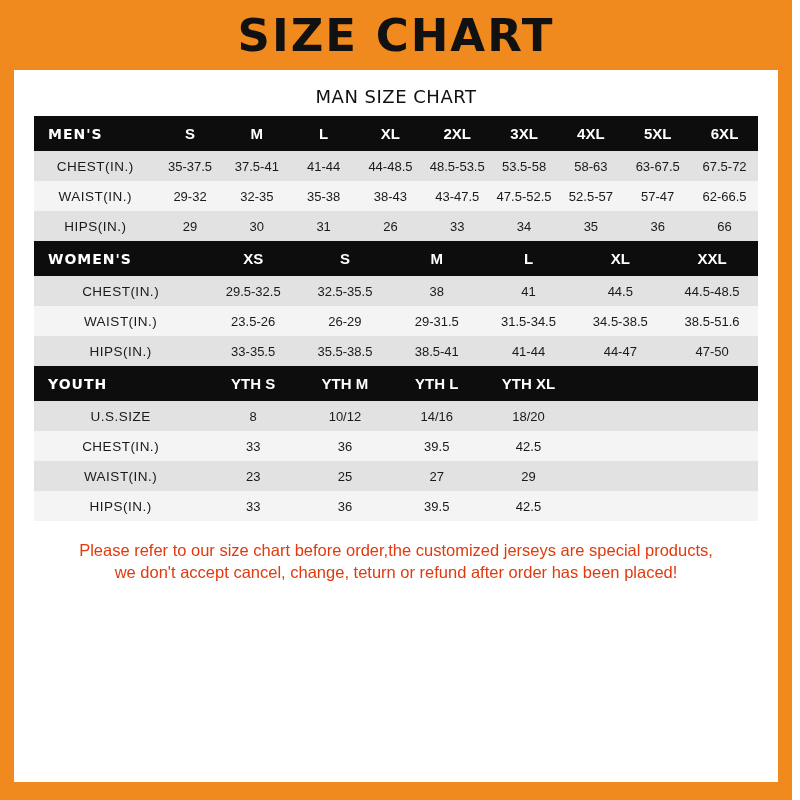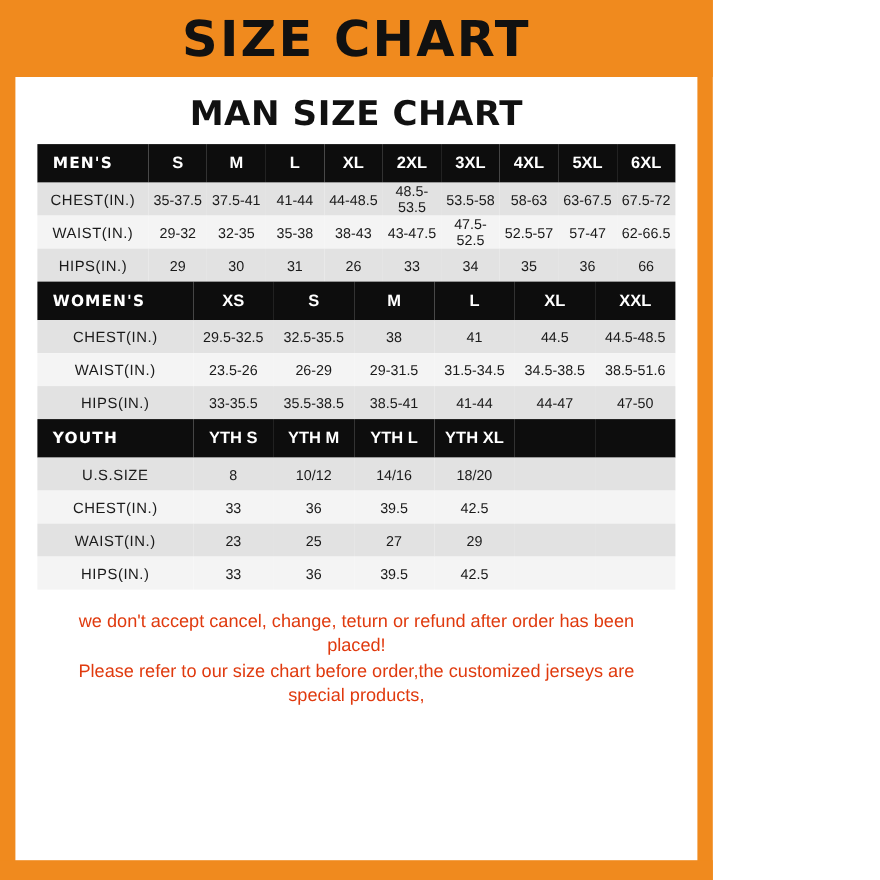--- a/index.html
+++ b/index.html
@@ -8,21 +8,21 @@
   }
   body {
     width: 800px;
     height: 800px;
     background: #ffffff;
     font-family: "Liberation Sans", sans-serif;
     overflow: hidden;
   }
   .page {
     position: relative;
-    width: 648px;
+    width: 792px;
     height: 800px;
     background: #ffffff;
     box-sizing: border-box;
     border-left: 14px solid #f08a1e;
     border-right: 14px solid #f08a1e;
   }
   .header-band {
     background: #f08a1e;
     height: 70px;
     display: flex;
@@ -38,22 +38,22 @@
     color: #111111;
     line-height: 1;
   }
   .content {
     padding: 0 20px;
     box-sizing: border-box;
   }
   .section-title {
     text-align: center;
     font-family: "DejaVu Sans", sans-serif;
-    font-weight: bold;
-    font-size: 31px;
+    font-weight: normal;
+    font-size: 18px;
     color: #111111;
     letter-spacing: 0.5px;
   }
   .t1 { margin-top: 16px; margin-bottom: 9px; }
   .t2 { margin-top: 20px; margin-bottom: 9px; }
   .t3 { margin-top: 22px; margin-bottom: 9px; }
 
   table.size {
     width: 100%;
     border-collapse: collapse;
@@ -263,20 +263,20 @@
           <td>36</td>
           <td>39.5</td>
           <td>42.5</td>
           <td></td>
           <td></td>
         </tr>
       </tbody>
     </table>
 
     <div class="footer-note">
+      <div>Please refer to our size chart before order,the customized jerseys are special products,</div>
       <div>we don't accept cancel, change, teturn or refund after order has been placed!</div>
-      <div>Please refer to our size chart before order,the customized jerseys are special products,</div>
     </div>
 
   </div>
 
   <div class="bottom-band"></div>
 </div>
 
 </body></html>

